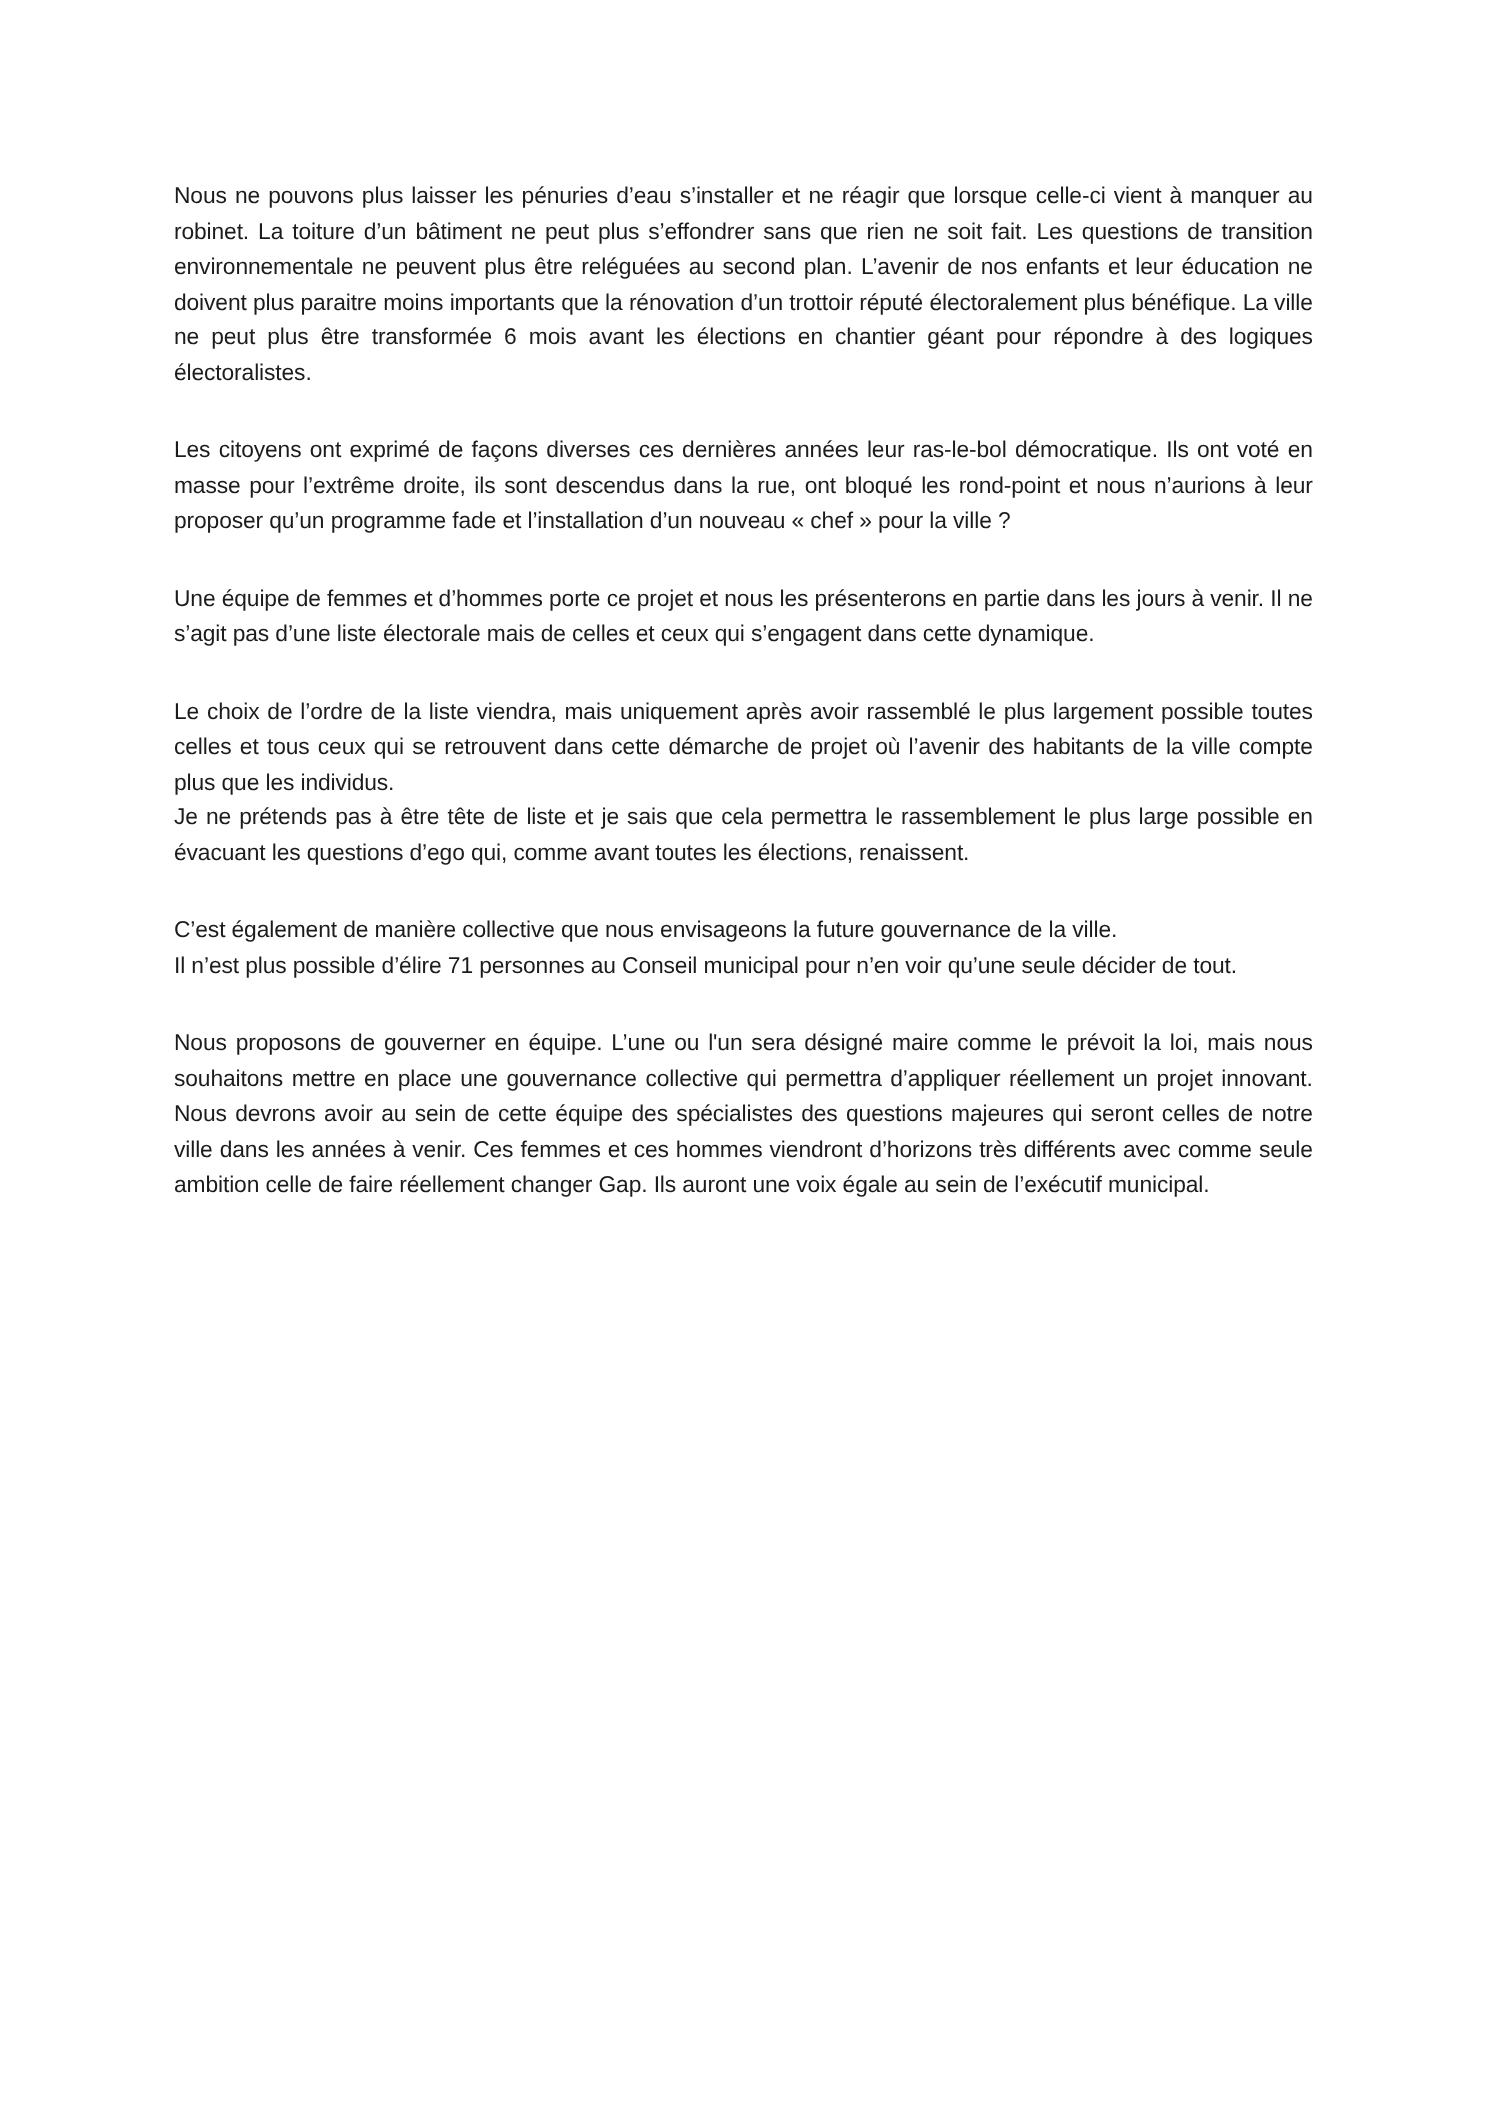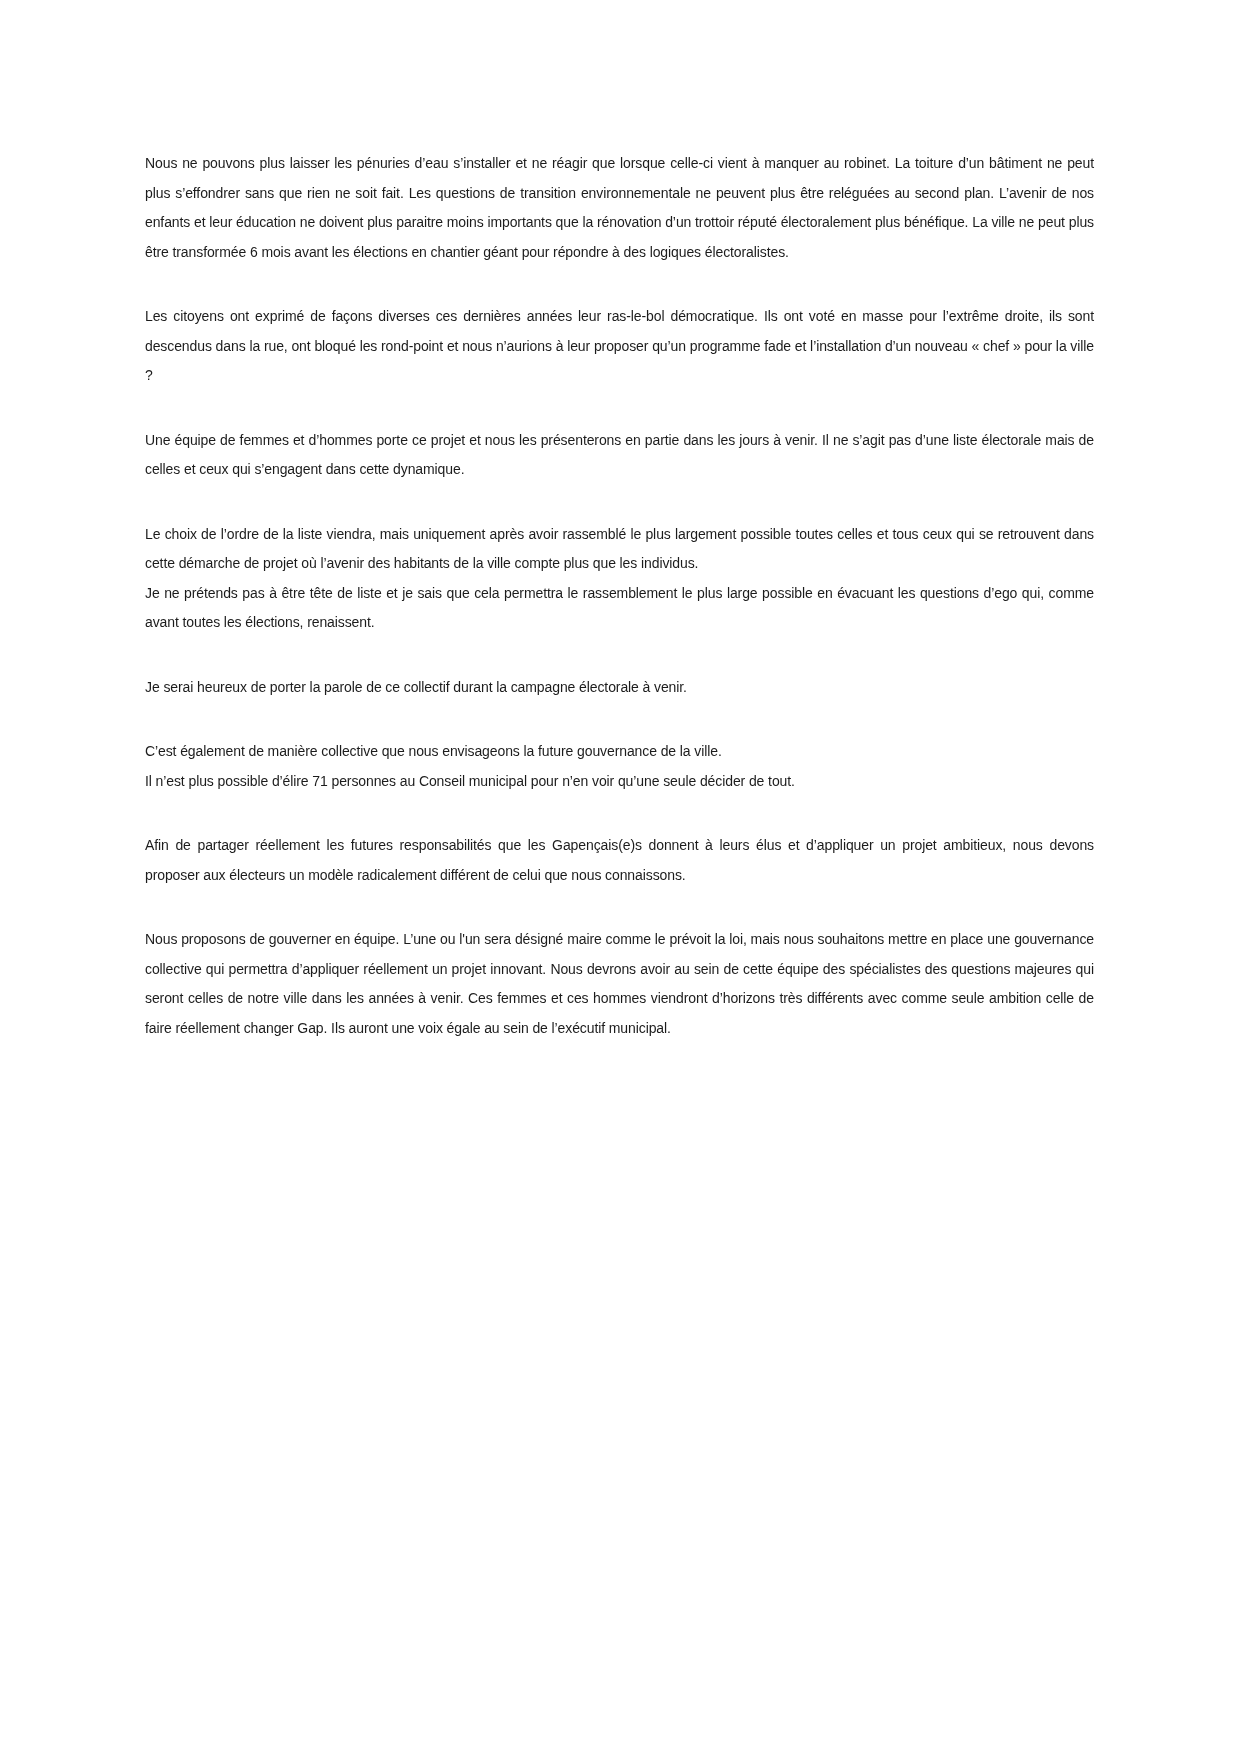--- a/index.html
+++ b/index.html
@@ -12,35 +12,33 @@
     width: 1240px;
     height: 1754px;
     background: #ffffff;
     box-sizing: border-box;
     padding: 149px 146px 0 145px;
     overflow: hidden;
   }
   .page p {
     margin: 0 0 35px 0;
     font-family: "Liberation Sans", "DejaVu Sans", sans-serif;
-    font-size: 14px;
+    font-size: 19px;
     line-height: 29.5px;
     color: #1c1c1c;
     text-align: justify;
     white-space: pre-line;
     letter-spacing: -0.1px;
   }
 </style>
 </head>
 <body>
 
 <main class="page">
   <p>Nous ne pouvons plus laisser les pénuries d’eau s’installer et ne réagir que lorsque celle-ci vient à manquer au robinet. La toiture d’un bâtiment ne peut plus s’effondrer sans que rien ne soit fait. Les questions de transition environnementale ne peuvent plus être reléguées au second plan. L’avenir de nos enfants et leur éducation ne doivent plus paraitre moins importants que la rénovation d’un trottoir réputé électoralement plus bénéfique. La ville ne peut plus être transformée 6 mois avant les élections en chantier géant pour répondre à des logiques électoralistes.</p>
   <p>Les citoyens ont exprimé de façons diverses ces dernières années leur ras-le-bol démocratique. Ils ont voté en masse pour l’extrême droite, ils sont descendus dans la rue, ont bloqué les rond-point et nous n’aurions à leur proposer qu’un programme fade et l’installation d’un nouveau « chef » pour la ville ?</p>
   <p>Une équipe de femmes et d’hommes porte ce projet et nous les présenterons en partie dans les jours à venir. Il ne s’agit pas d’une liste électorale mais de celles et ceux qui s’engagent dans cette dynamique.</p>
   <p>Le choix de l’ordre de la liste viendra, mais uniquement après avoir rassemblé le plus largement possible toutes celles et tous ceux qui se retrouvent dans cette démarche de projet où l’avenir des habitants de la ville compte plus que les individus.
 Je ne prétends pas à être tête de liste et je sais que cela permettra le rassemblement le plus large possible en évacuant les questions d’ego qui, comme avant toutes les élections, renaissent.</p>
-  <p>Je serai heureux de porter la parole de ce collectif durant la campagne électorale à venir.</p>
   <p>C’est également de manière collective que nous envisageons la future gouvernance de la ville.
 Il n’est plus possible d’élire 71 personnes au Conseil municipal pour n’en voir qu’une seule décider de tout.</p>
-  <p>Afin de partager réellement les futures responsabilités que les Gapençais(e)s donnent à leurs élus et d’appliquer un projet ambitieux, nous devons proposer aux électeurs un modèle radicalement différent de celui que nous connaissons.</p>
   <p>Nous proposons de gouverner en équipe. L’une ou l'un sera désigné maire comme le prévoit la loi, mais nous souhaitons mettre en place une gouvernance collective qui permettra d’appliquer réellement un projet innovant. Nous devrons avoir au sein de cette équipe des spécialistes des questions majeures qui seront celles de notre ville dans les années à venir. Ces femmes et ces hommes viendront d’horizons très différents avec comme seule ambition celle de faire réellement changer Gap. Ils auront une voix égale au sein de l’exécutif municipal.</p>
 </main>
 
 </body></html>

